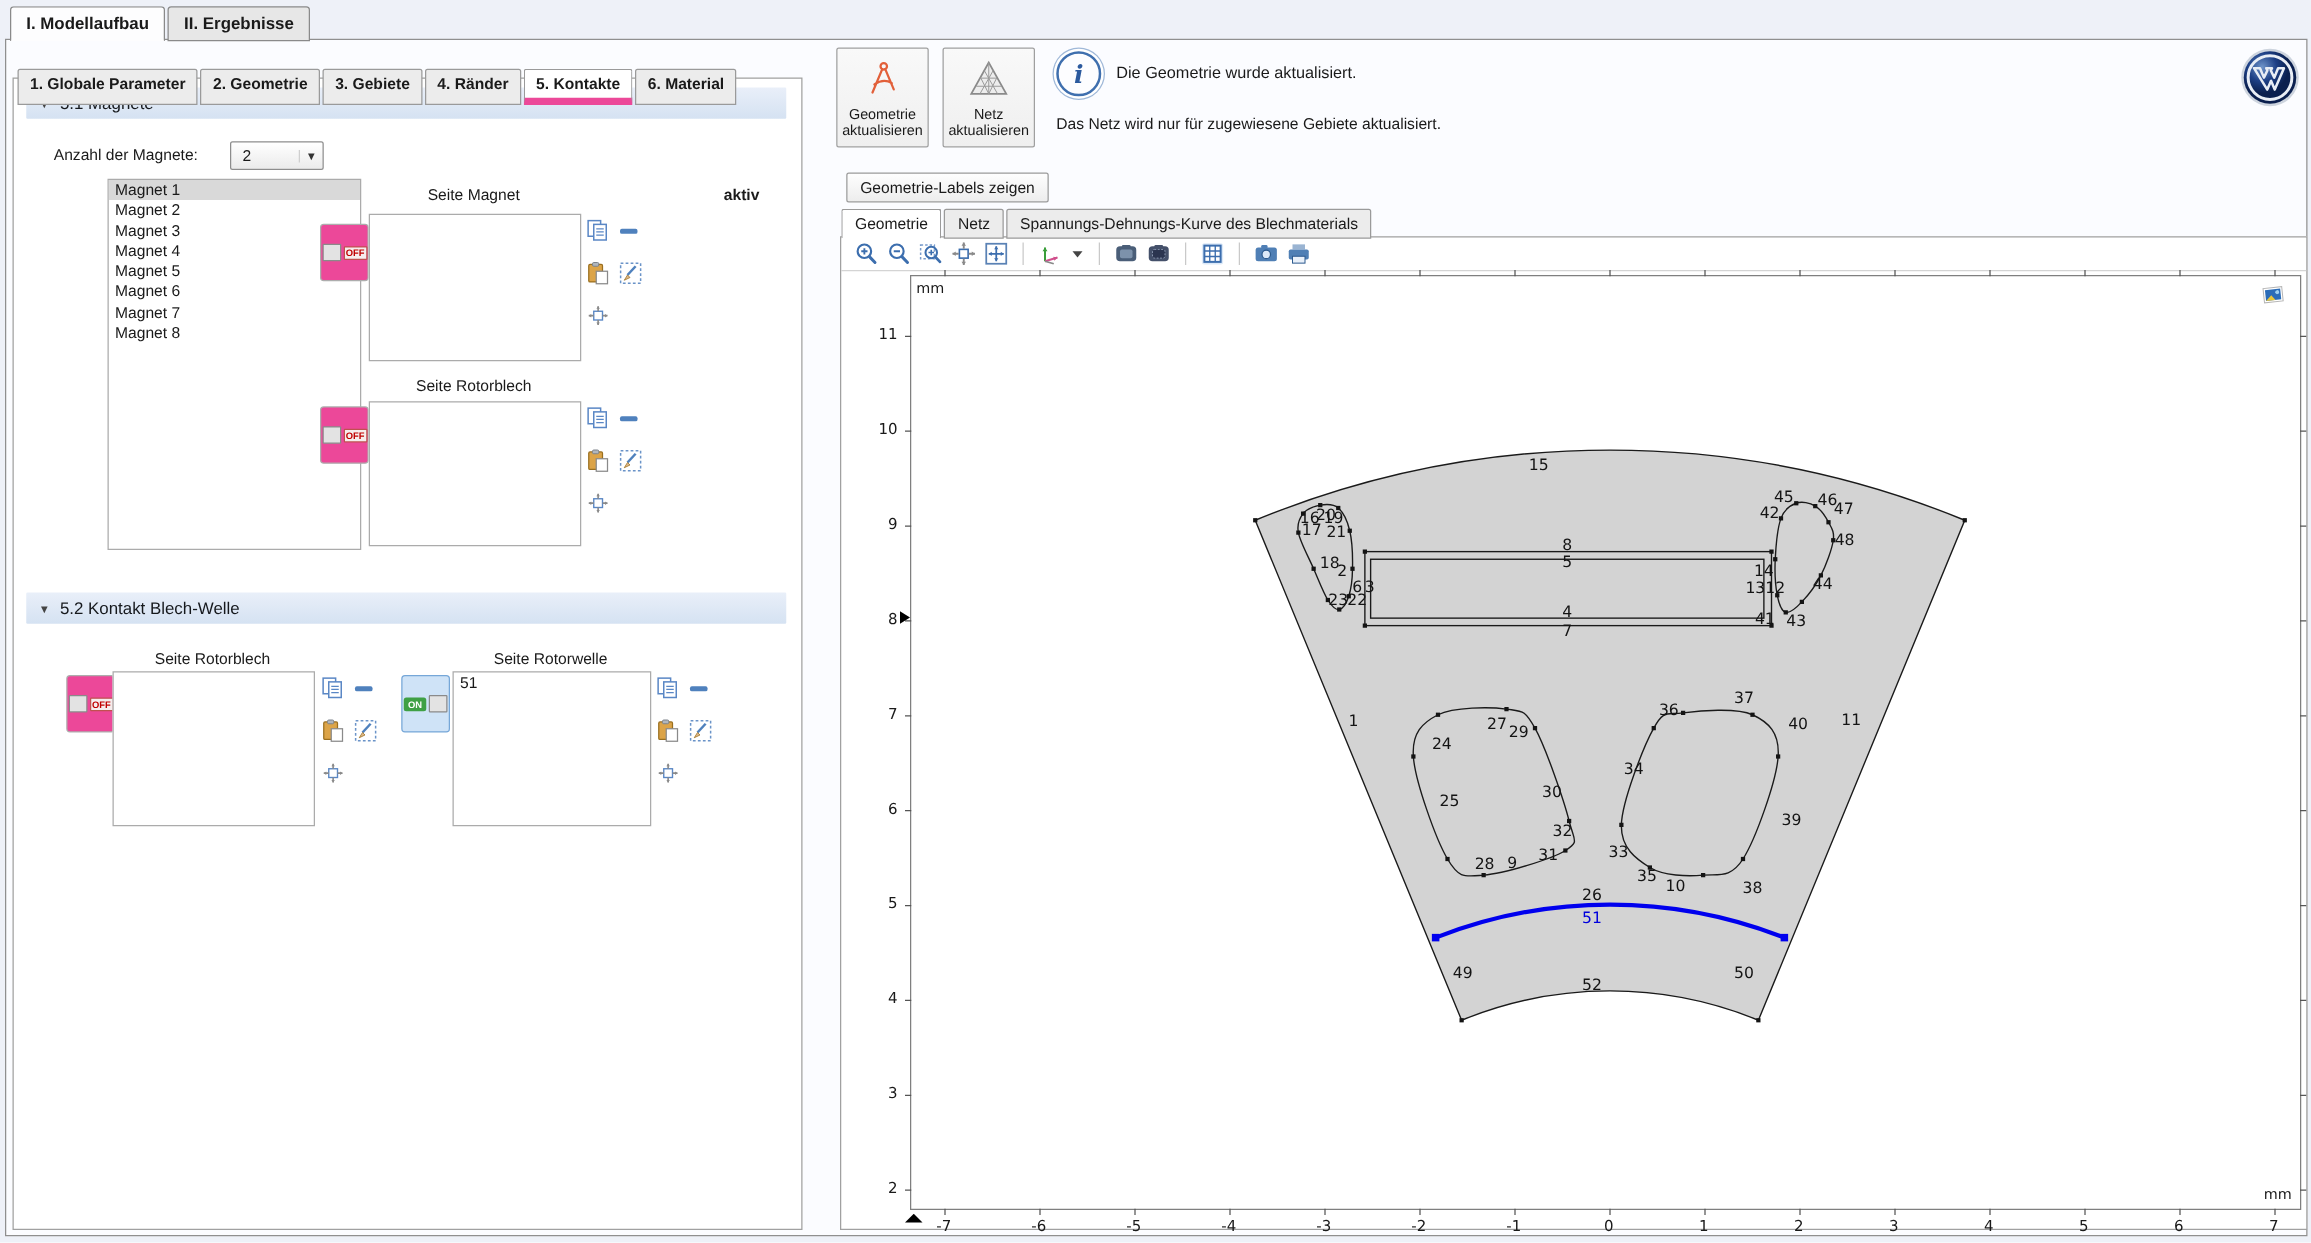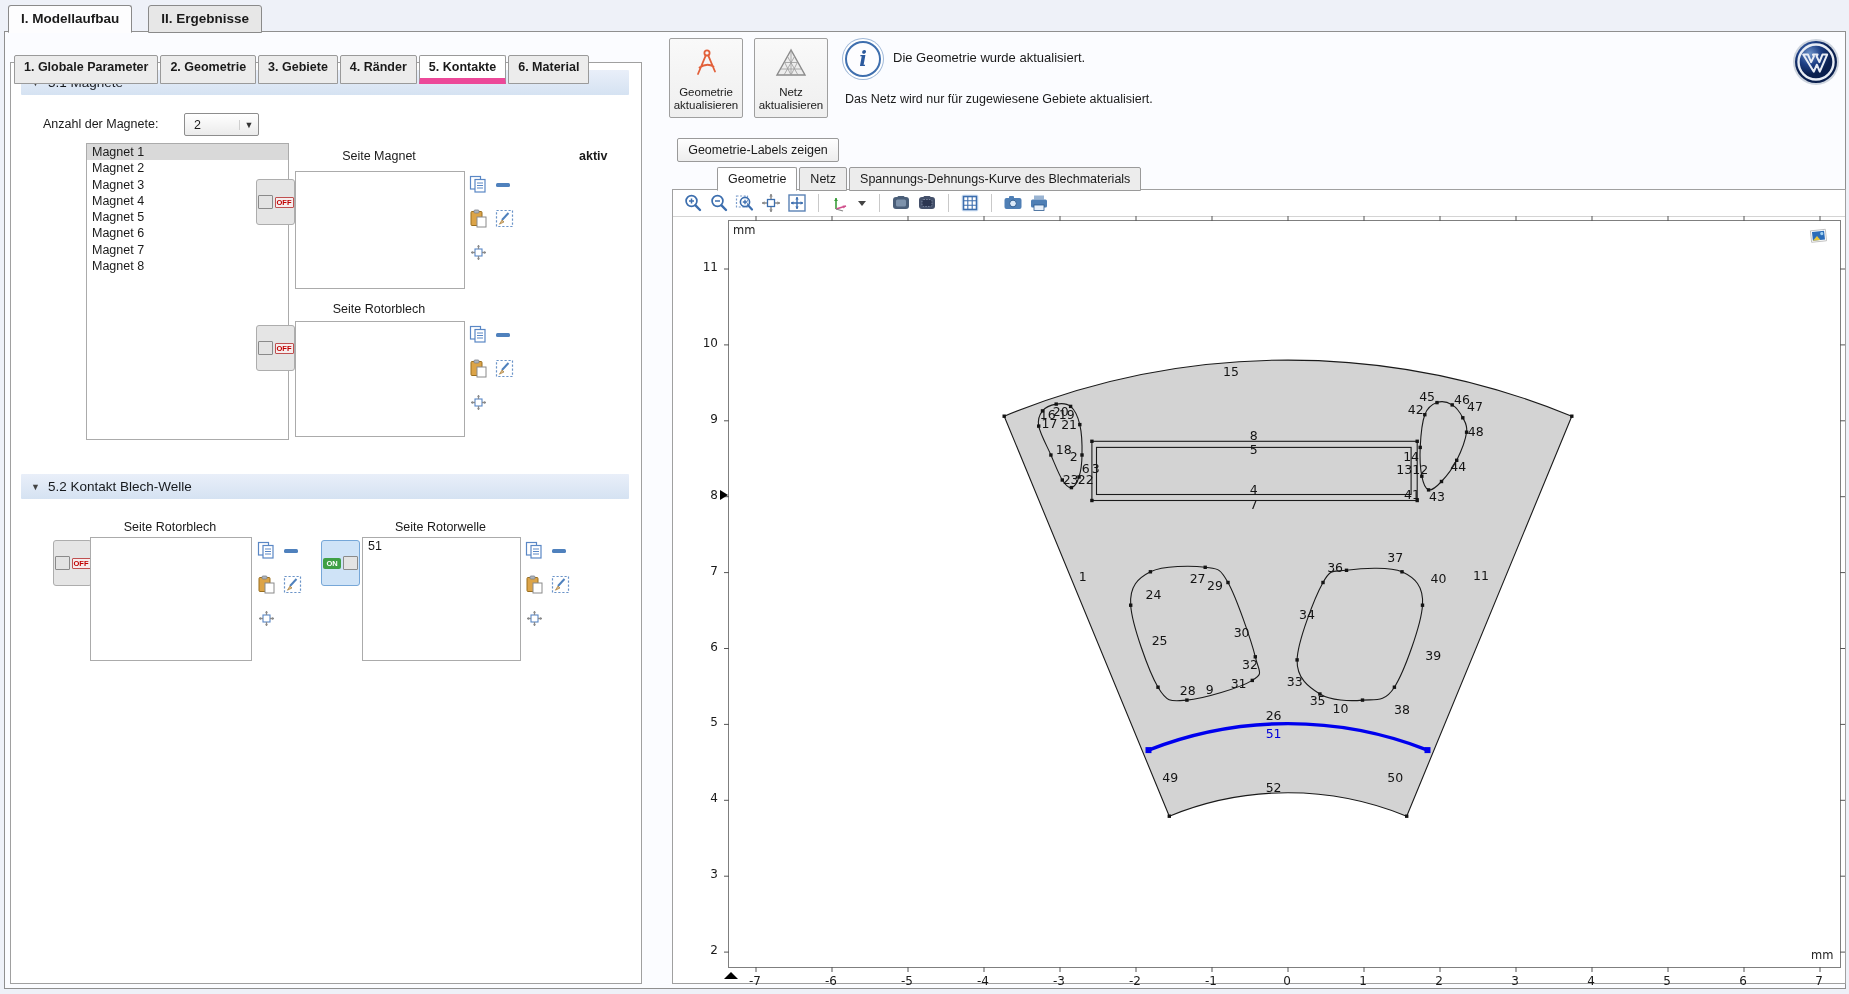--- a/index.html
+++ b/index.html
@@ -1,20 +1,20 @@
 <!DOCTYPE html>
 <html><head>
 <meta charset="utf-8">
 <style>
   html,body{margin:0;padding:0;}
   body{width:1849px;height:994px;position:relative;background:#eef1f8;
        font-family:"Liberation Sans",sans-serif;color:#1a1a1a;overflow:hidden;}
   .abs{position:absolute;}
   
-  .main-tabs{left:8px;top:5px;display:flex;z-index:5;gap:14px;}
+  .main-tabs{left:8px;top:5px;display:flex;z-index:5;}
   .main-tab{font-size:13.5px;font-weight:bold;padding:5px 12px 6px;border:1px solid #8a8a8a;
             background:#e7e7e7;border-radius:3px 3px 0 0;margin-right:2px;cursor:default;}
   .main-tab.active{background:#fdfdfe;border-bottom:1px solid #fdfdfe;}
   .frame{left:4px;top:31px;width:1840px;height:956px;border:1px solid #8f8f8f;background:#fbfcff;}
   
   .sub-tabs{left:14px;top:55px;display:flex;z-index:4;}
   .sub-tab{font-size:12.5px;font-weight:bold;padding:4px 9px;border:1px solid #9a9a9a;
            background:#ececec;margin-right:2px;border-radius:2px 2px 0 0;}
   .sub-tab.active{background:#ffffff;border-bottom:6px solid #ec4899;}
   .left-panel{left:10px;top:62px;width:630px;height:920px;border:1px solid #a0a0a0;background:#ffffff;}
@@ -23,21 +23,21 @@
   .section-hdr .tri{font-size:9px;color:#444;margin:0 8px 0 10px;}
   .lbl{font-size:12.5px;}
   .combo{border:1px solid #8d8d8d;background:linear-gradient(#ffffff,#ebebeb);height:21px;
          display:flex;align-items:center;font-size:12.5px;border-radius:2px;}
   .combo .val{flex:1;padding-left:9px;}
   .combo .arr{width:18px;text-align:center;font-size:9px;color:#333;border-left:1px solid #cfcfcf;}
   .listbox{border:1px solid #ababab;background:#ffffff;overflow:hidden;}
   .lb-item{font-size:12.5px;padding:0px 5px;height:16.3px;line-height:16.3px;white-space:nowrap;}
   .lb-item.sel{background:#d9d9d9;}
   .grp-title{font-size:12.5px;text-align:center;}
-  .toggle{border:1px solid #adadad;border-radius:3px;background:#e5e5e5;display:flex;
+  .toggle{border:1px solid #adadad;border-radius:3px;background:#ec4899;display:flex;
           align-items:center;justify-content:center;gap:2px;}
   .toggle.on{background:#cfe3f7;border:1.5px solid #76a7d8;}
   .tg-box{width:13px;height:12px;border:1px solid #8a8a8a;background:#e3e3e3;border-radius:1px;}
   .tg-off{font-size:7.5px;font-weight:bold;color:#c00000;border:1px solid #c05050;padding:0 1px;
           border-radius:1px;background:#f6eded;}
   .tg-on{font-size:7.5px;font-weight:bold;color:#ffffff;background:#3fa045;padding:1px 3px;border-radius:2px;}
   .aktiv{font-size:12.5px;font-weight:bold;text-align:right;}
   .icon16{width:19px;height:19px;display:inline-block;}
   
   .big-btn{width:74px;height:80px;border:1px solid #9f9f9f;border-radius:2px;
@@ -48,21 +48,21 @@
   .info-circle{width:32px;height:32px;border-radius:50%;border:2px solid #3f6fae;background:#fdfdff;
                box-shadow:0 0 0 2px #ffffff,0 0 0 3px #9fb8d8;display:flex;align-items:center;justify-content:center;
                font-family:"DejaVu Serif",serif;font-style:italic;font-weight:bold;font-size:20px;color:#2c5a9e;}
   .msg{font-size:13px;}
   .msg2{font-size:12.5px;}
   .sm-btn{border:1px solid #9a9a9a;border-radius:2px;background:linear-gradient(#fefefe,#ededed);
           font-size:12.5px;display:flex;align-items:center;justify-content:center;}
   .gtabs{left:673px;top:167px;display:flex;z-index:3;}
   .gtab{font-size:12.5px;padding:4px 10px;border:1px solid #9a9a9a;background:#ececec;margin-right:2px;
         border-radius:2px 2px 0 0;}
-  .gtab.active{background:#ffffff;border-bottom:1px solid #ffffff;margin-left:44px;}
+  .gtab.active{background:#ffffff;border-bottom:1px solid #ffffff;}
   .gpanel{left:672px;top:189px;width:1172px;height:793px;border:1px solid #a0a0a0;background:#ffffff;}
   .gtoolbar{position:absolute;left:0;top:0;width:100%;height:27px;display:flex;align-items:center;
             border-bottom:1px solid #d4d4d4;padding-left:10px;box-sizing:border-box;gap:6px;}
   .tsep{width:1px;height:18px;background:#c9c9c9;margin:0 5px;}
   .ticon{width:20px;height:20px;display:inline-block;}
   .plot-frame{position:absolute;left:55px;top:30px;width:1111px;height:746px;border:1px solid #7f7f7f;
               background:#ffffff;}
   .tick-label{position:absolute;font-family:"DejaVu Sans",sans-serif;font-size:12px;color:#1a1a1a;}
   .unit{position:absolute;font-family:"DejaVu Sans",sans-serif;font-size:11.5px;color:#1a1a1a;}
   .vw{left:1792px;top:38px;}

